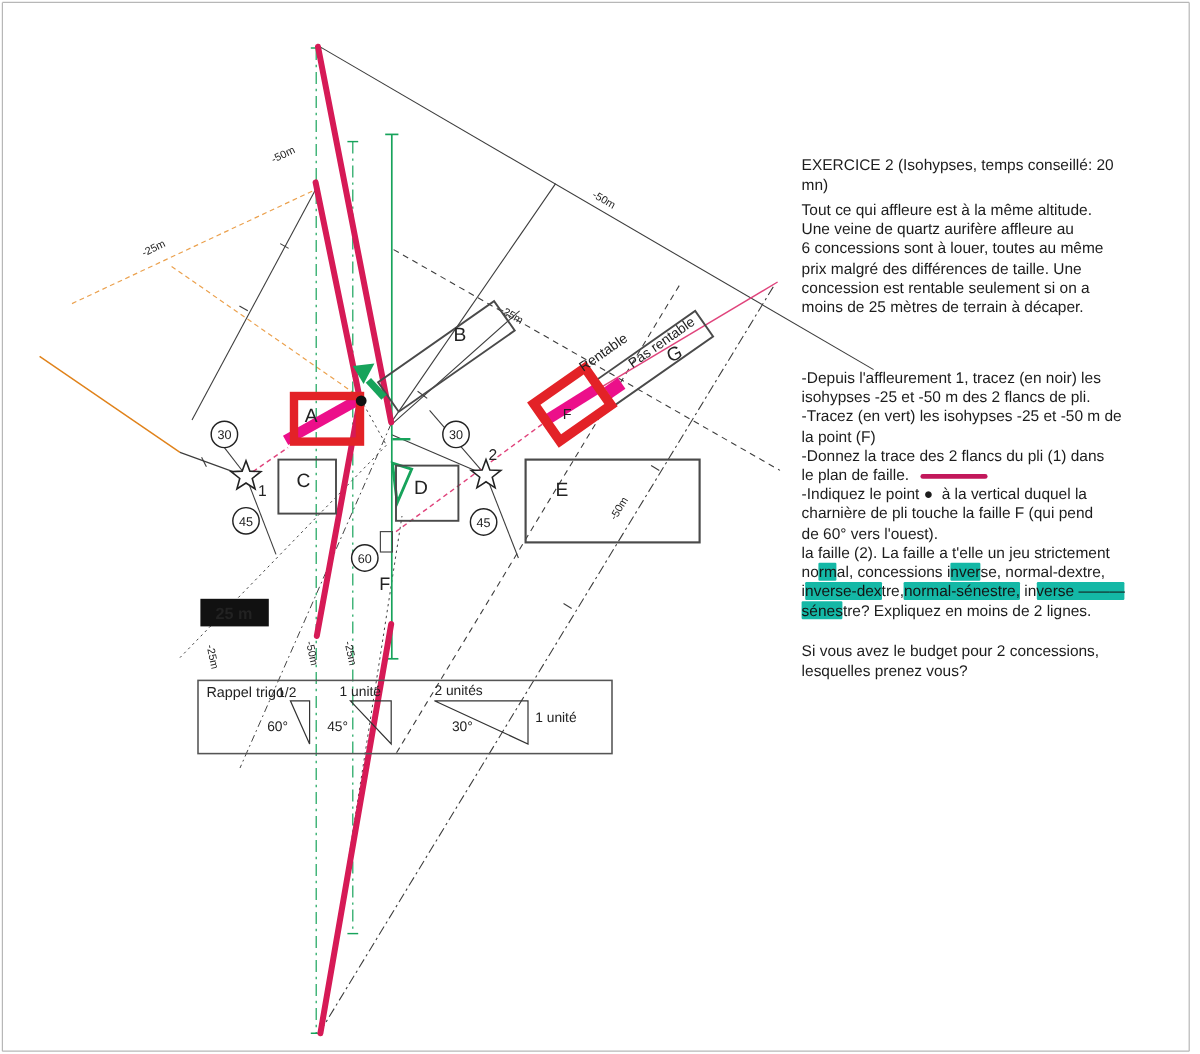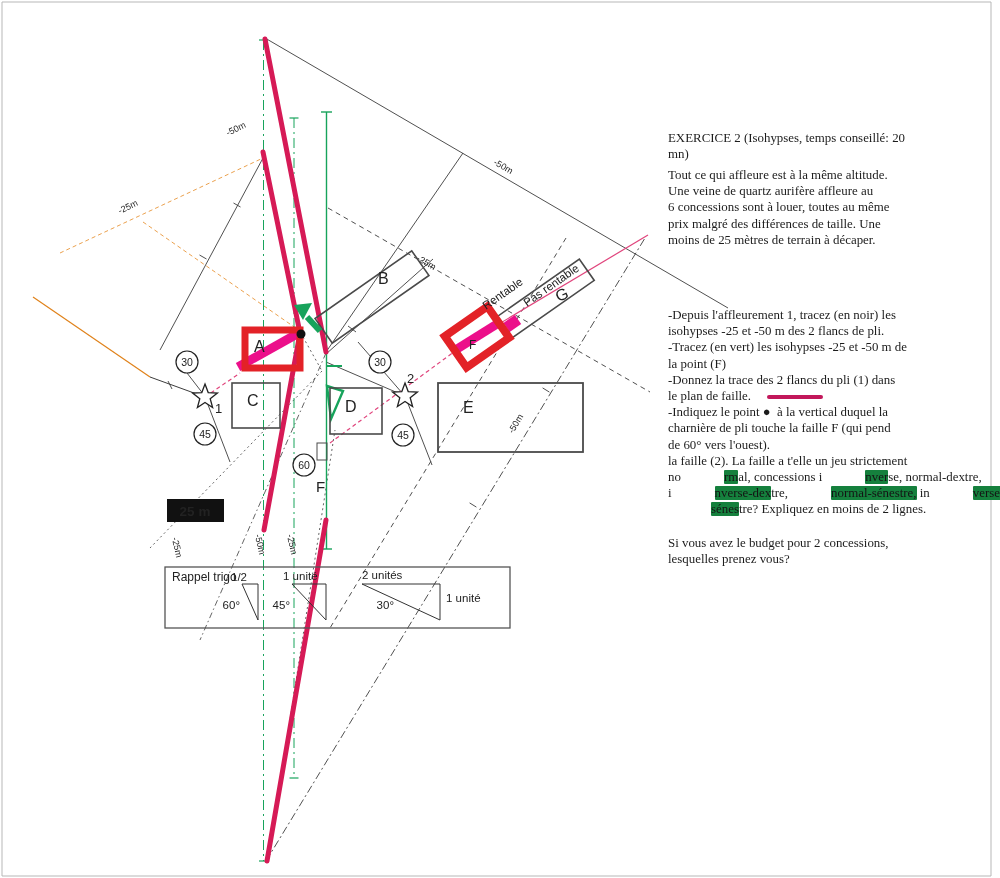--- a/index.html
+++ b/index.html
@@ -1,21 +1,21 @@
 <!DOCTYPE html>
 <html><head>
 <meta charset="utf-8">
 <style>
   html,body{margin:0;padding:0;background:#fff;}
   body{width:1000px;height:878px;position:relative;overflow:hidden;
        font-family:"Liberation Sans",sans-serif;color:#1b1b1b;}
   #map-svg{position:absolute;left:0;top:0;}
   .panel{position:absolute;left:668px;width:292px;font-size:12.9px;line-height:16.2px;color:#1c1c1c;}
-  .tline{white-space:pre;font-family:Liberation Serif, serif;}
-  .redact{background:#15803d;color:#141414;border-radius:1px;margin-left:43px;}
+  .tline{white-space:pre;}
+  .redact{background:#14b8a6;color:#141414;border-radius:1px;}
   .pink-swatch{position:absolute;background:#c2185b;height:3.5px;width:56px;border-radius:2px;}
   svg text{font-family:"Liberation Sans",sans-serif;fill:#222;}
 </style>
 </head>
 <body>
 
 <svg id="map-svg" width="1000" height="878" viewBox="0 0 1000 878">
 
   <g stroke="#b7b7b7" stroke-width="1">
     <line x1="2" y1="2" x2="991" y2="2"></line>
@@ -165,20 +165,21 @@
 <div class="panel" style="top:130px">
   <div class="tline">EXERCICE 2 (Isohypses, temps conseillé: 20</div>
   <div class="tline">mn)</div>
 </div>
 
 <div class="panel" style="top:167px">
   <div class="tline">Tout ce qui affleure est à la même altitude.</div>
   <div class="tline">Une veine de quartz aurifère affleure au</div>
   <div class="tline">6 concessions sont à louer, toutes au même</div>
   <div class="tline">prix malgré des différences de taille. Une</div>
+  <div class="tline">concession est rentable seulement si on a</div>
   <div class="tline">moins de 25 mètres de terrain à décaper.</div>
 </div>
 
 <div class="panel" style="top:307px;position:absolute">
   <div class="tline"><span>-Depuis l'affleurement 1, tracez (en noir) les</span></div>
   <div class="tline"><span>isohypses -25 et -50 m des 2 flancs de pli.</span></div>
   <div class="tline"><span>-Tracez (en vert) les isohypses -25 et -50 m de</span></div>
   <div class="tline"><span>la point (F)</span></div>
   <div class="tline"><span>-Donnez la trace des 2 flancs du pli (1) dans</span></div>
   <div class="tline"><span>le plan de faille.</span></div>

